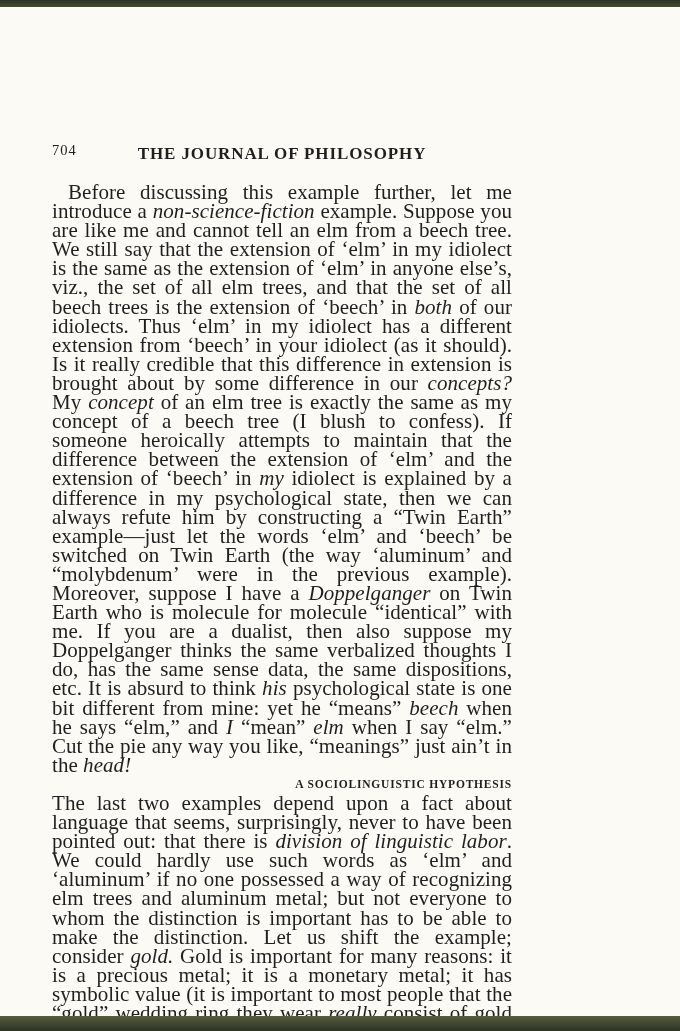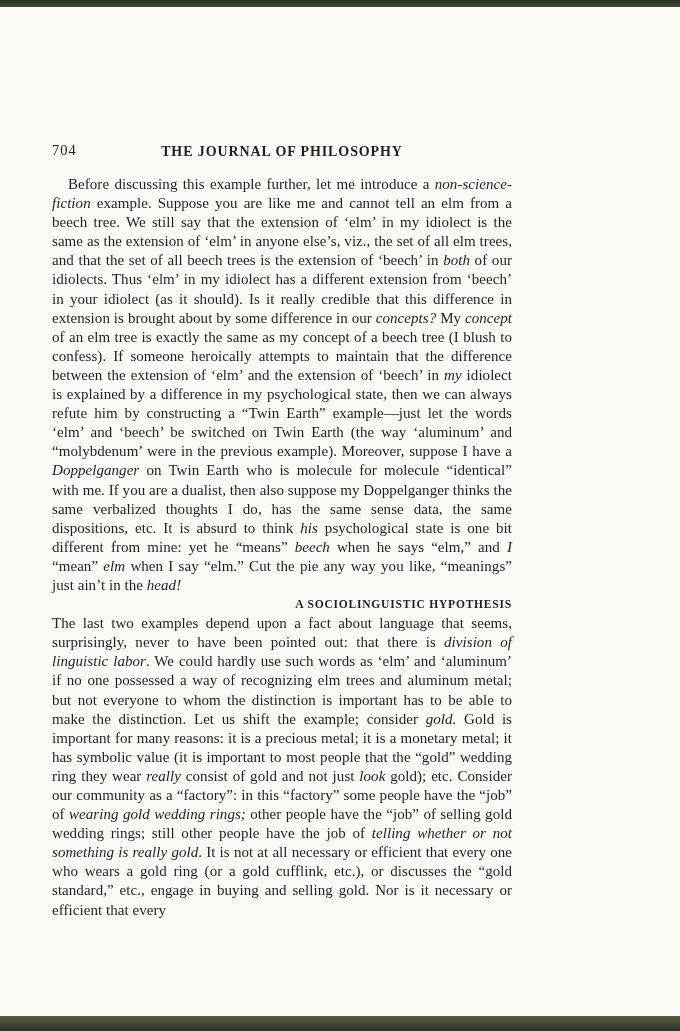--- a/index.html
+++ b/index.html
@@ -22,43 +22,43 @@
   .page {
     position: absolute;
     left: 52px;
     top: 142px;
     width: 460px;
     color: #1f1f1f;
   }
   .running-head {
     position: relative;
     height: 18px;
-    margin-bottom: 15px;
+    margin-bottom: 23px;
   }
   .pagenum {
     position: absolute;
     left: 0;
     top: 0;
     font-size: 14.5px;
     letter-spacing: 1px;
   }
   .journal-title {
     position: absolute;
     left: 0;
     right: 0;
     top: 2px;
     text-align: center;
-    font-size: 14px;
+    font-size: 17px;
     letter-spacing: 0.9px;
     font-weight: bold;
     font-family: "Liberation Serif", "DejaVu Serif", serif;
   }
   .para {
     margin: 0;
-    font-size: 15px;
+    font-size: 21px;
     line-height: 19.1px;
     text-align: justify;
     letter-spacing: 0.05px;
   }
   .para.first { text-indent: 16px; }
   .section-heading {
     margin: 0;
     font-size: 11.5px;
     font-weight: bold;
     letter-spacing: 0.8px;

